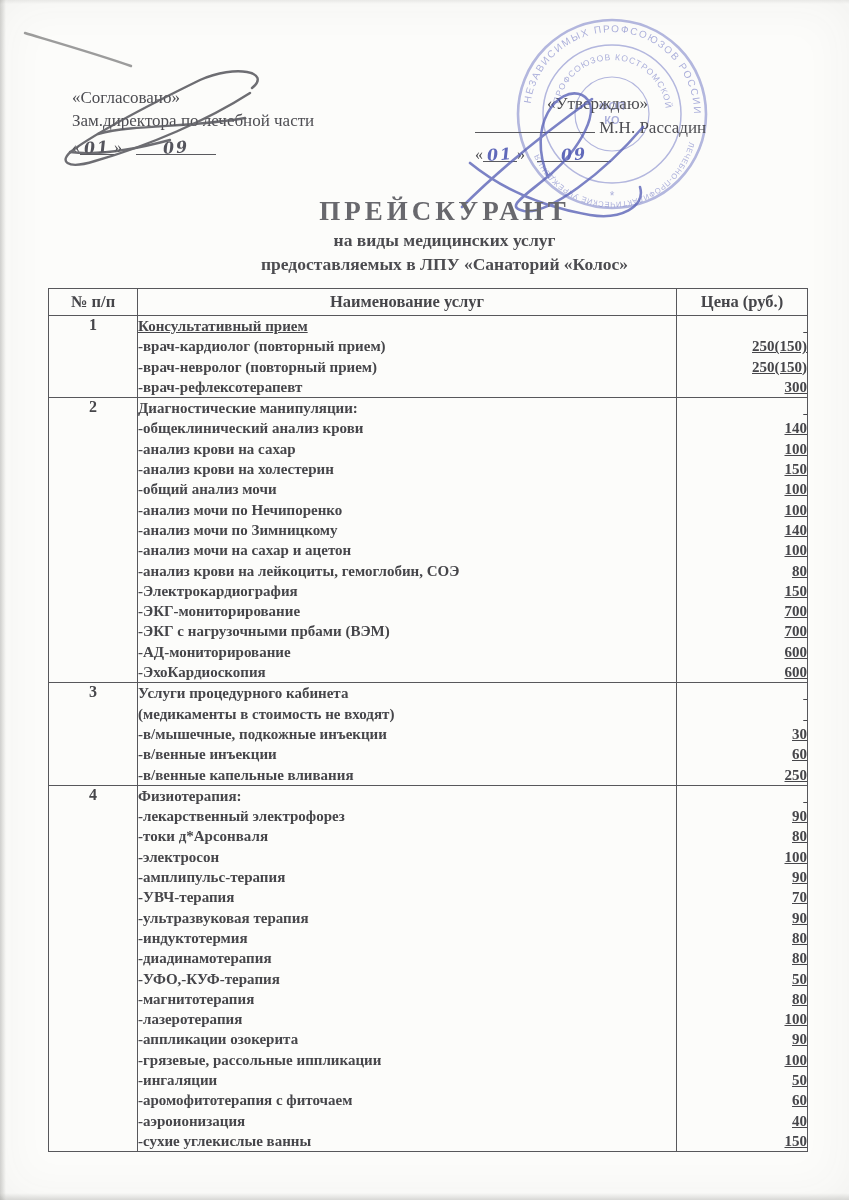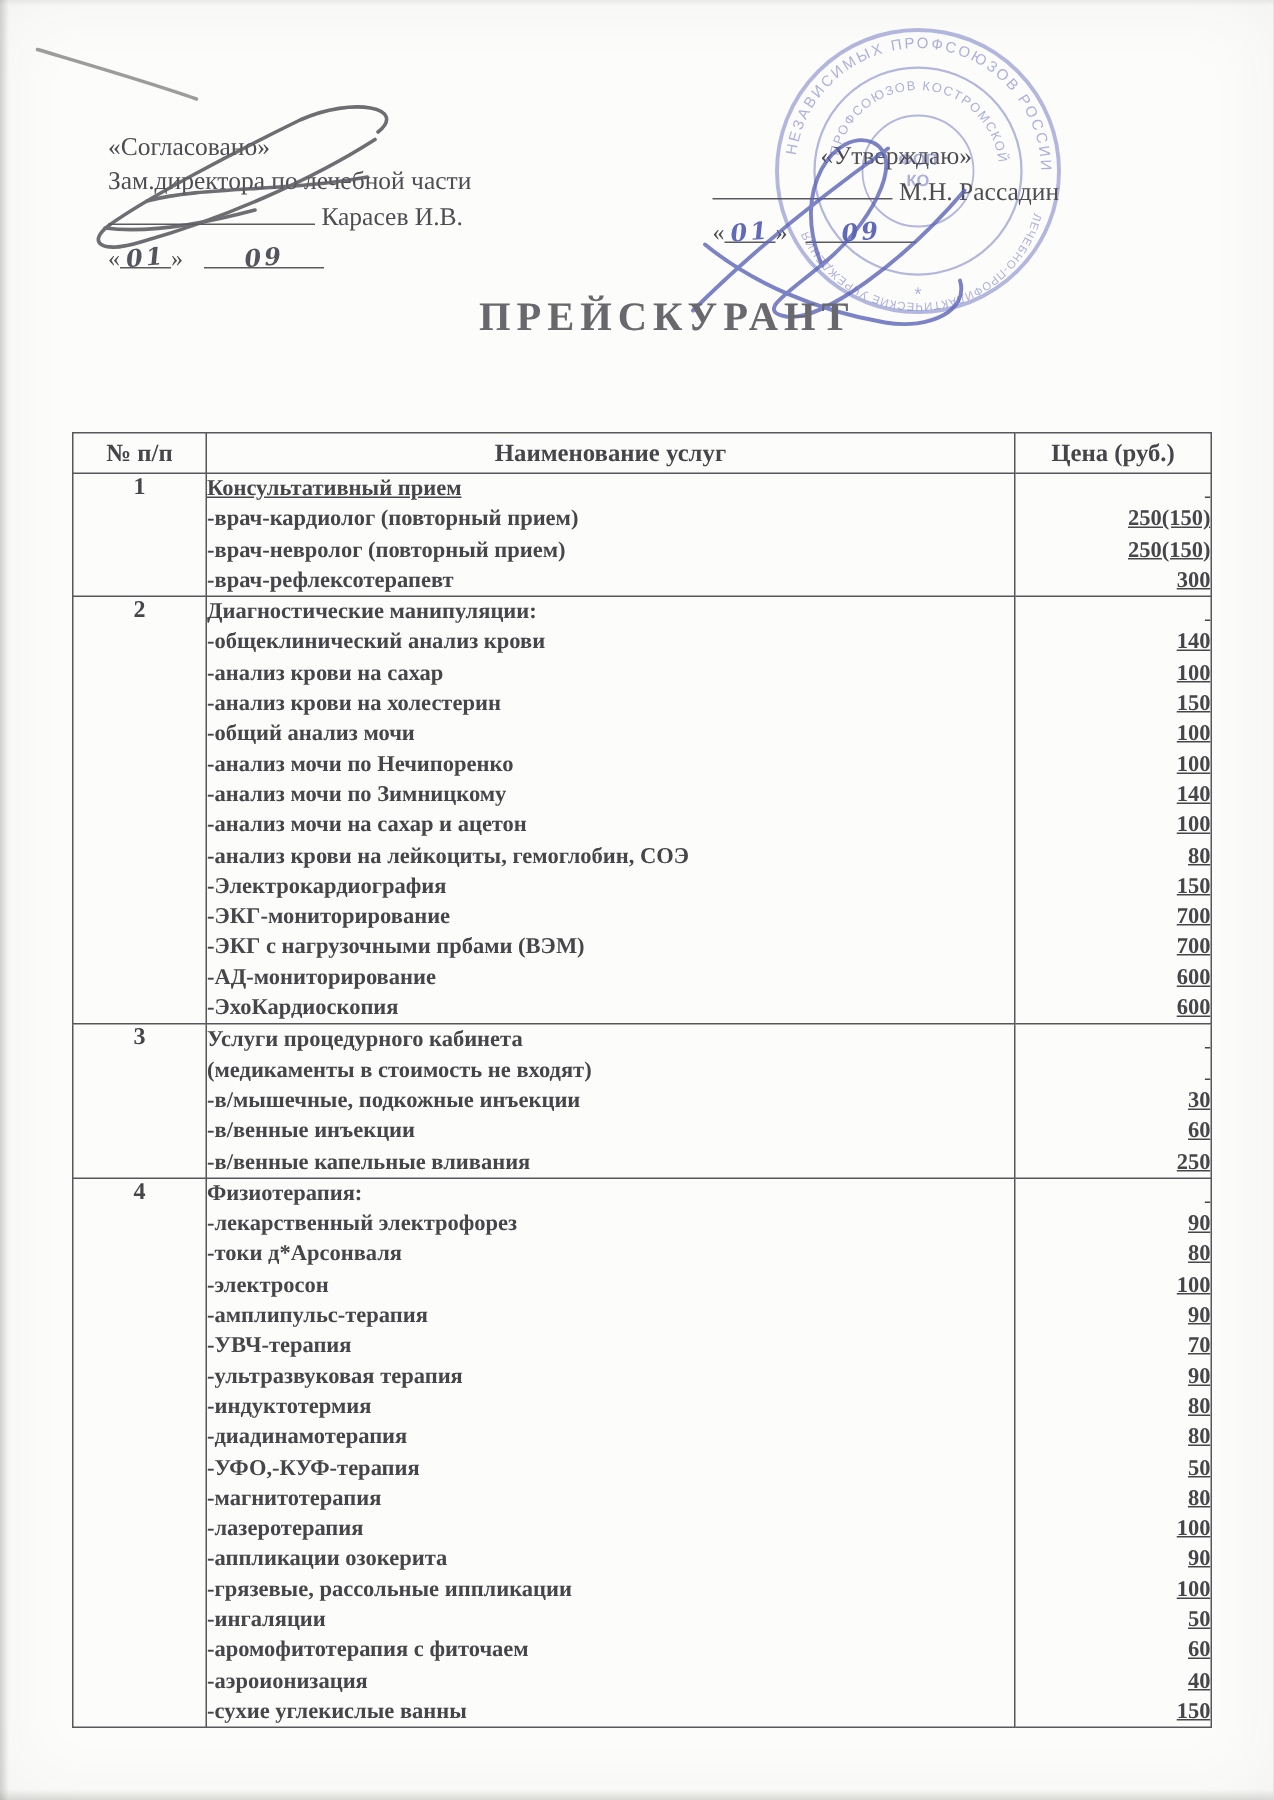--- a/index.html
+++ b/index.html
@@ -94,24 +94,20 @@
       <text font-size="7.6" letter-spacing="0.6"><textPath href="#arc3" startOffset="8%">ЛЕЧЕБНО-ПРОФИЛАКТИЧЕСКИЕ УЧРЕЖДЕНИЯ</textPath></text>
       <text x="112" y="102" text-anchor="middle" font-size="11" font-weight="bold">ФОП</text>
       <text x="112" y="116" text-anchor="middle" font-size="11" font-weight="bold">КО</text>
       <text x="112" y="192" text-anchor="middle" font-size="12">*</text>
     </g>
   </svg>
 
   <div class="approve approve-left">
     <div>«Согласовано»</div>
     <div>Зам.директора по лечебной части</div>
-    <div class="sig-row">
-      <span class="blank" style="width:138px"></span>
-      <span>Карасев И.В.</span>
-    </div>
     <div class="date-row">
       <span>«</span><span class="u-seg" style="width:34px"><span class="hand hand-gray">01</span></span><span>»</span>
       <span class="u-seg" style="width:80px;margin-left:10px"><span class="hand hand-gray">09</span></span>
     </div>
   </div>
 
   <svg class="sig-svg sig-left" width="300" height="130">
     <g stroke="#5e5e64" stroke-width="2.4" fill="none" stroke-linecap="round" opacity="0.9">
       <path d="M212,28 C232,12 196,4 160,20 C115,42 58,72 33,90 C18,101 26,110 55,101 C108,86 168,60 210,33"></path>
       <path d="M58,74 C95,64 150,68 205,58"></path>
@@ -134,20 +130,22 @@
   <svg class="sig-svg sig-right" width="260" height="170">
     <g stroke="#5c64b8" stroke-width="2.6" fill="none" stroke-linecap="round" opacity="0.8">
       <path d="M108,122 C86,70 118,30 142,40 C166,52 136,98 112,118 C84,142 64,152 84,156 C108,160 164,118 203,72"></path>
       <path d="M22,152 C62,112 110,74 152,44"></path>
       <path d="M30,108 C62,134 104,152 150,160 C180,165 206,152 200,132"></path>
     </g>
   </svg>
 
   <div class="title-block">
     <div class="doc-title">ПРЕЙСКУРАНТ</div>
+    <div class="doc-sub">на виды медицинских услуг</div>
+    <div class="doc-sub">предоставляемых в ЛПУ «Санаторий «Колос»</div>
   </div>
 
   <table class="price">
     <colgroup>
         <col class="c-num">
         <col class="c-name">
         <col class="c-price">
       </colgroup>
     <thead>
       <tr>

